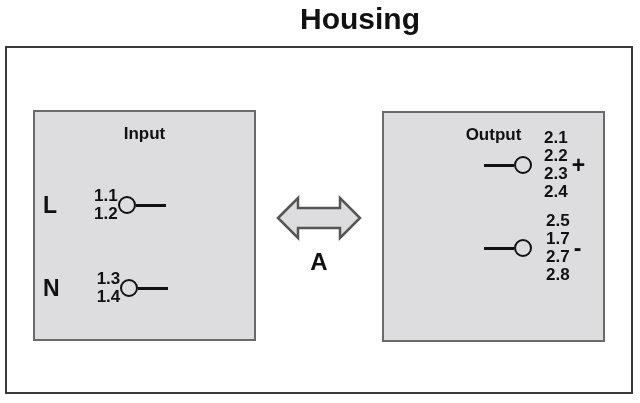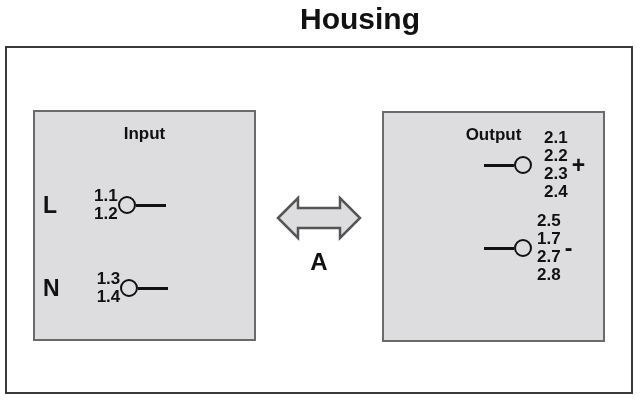--- a/index.html
+++ b/index.html
@@ -190,21 +190,21 @@
         <span>2.2</span>
         <span>2.3</span>
         <span>2.4</span>
       </span>
       <span class="polarity">+</span>
     </div>
 
     <div class="terminal terminal-out-2">
       <span class="lead-line"></span>
       <span class="node-circle"></span>
-      <span class="num-stack" style="margin-left:5px">
+      <span class="num-stack" style="margin-left:14px">
         <span>2.5</span>
         <span>1.7</span>
         <span>2.7</span>
         <span>2.8</span>
       </span>
       <span class="polarity">-</span>
     </div>
   </div>
 
   <div class="arrow-wrap">

